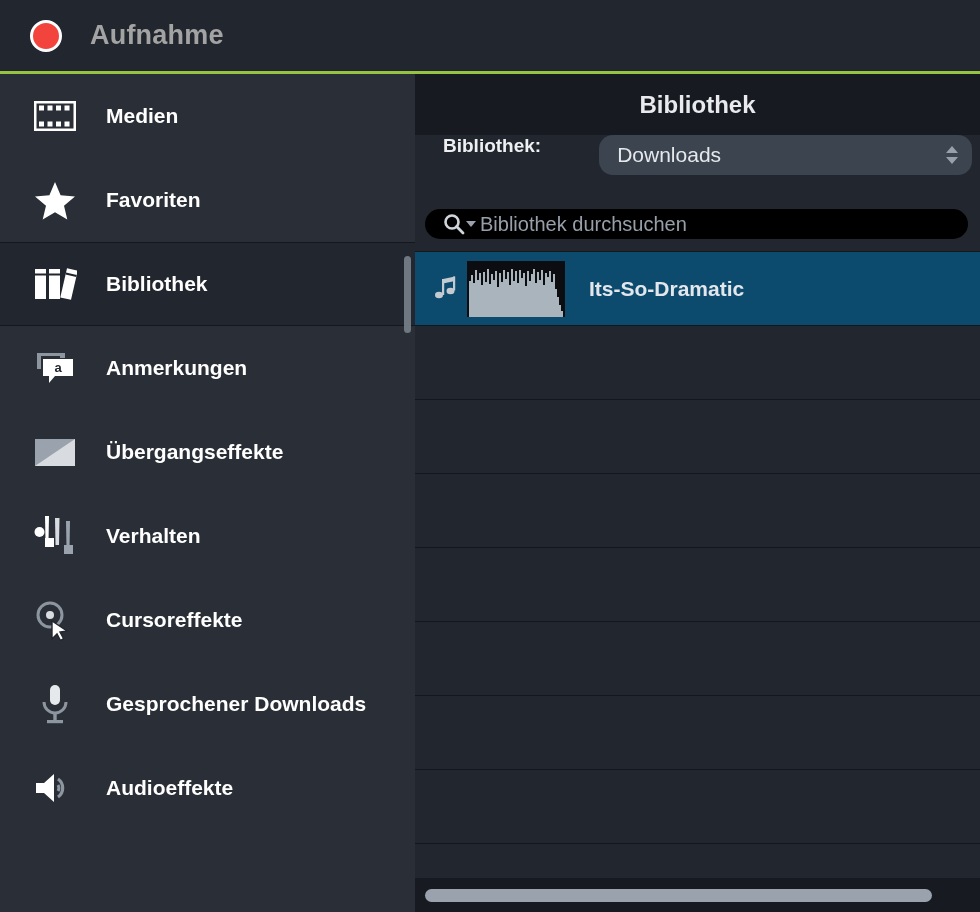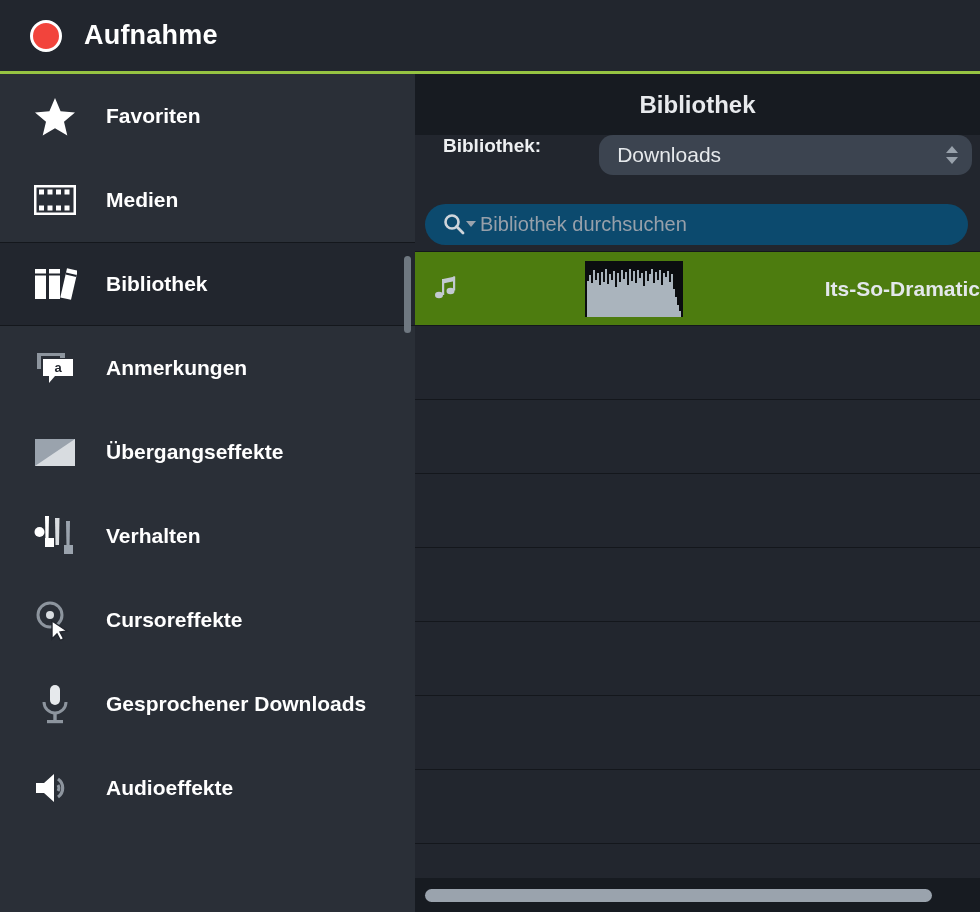--- a/index.html
+++ b/index.html
@@ -18,22 +18,22 @@
     display: flex; align-items: center;
     padding-left: 30px;
   }
   .rec-icon {
     width: 32px; height: 32px; border-radius: 50%;
     background: #f2443c;
     border: 3px solid #ffffff;
     flex: 0 0 32px;
   }
   .topbar-title {
-    margin-left: 22px;
-    color: #ffffff;
+    margin-left: 28px;
+    color: #a3a3a3;
     font-size: 27px; font-weight: bold;
     letter-spacing: 0.2px;
   }
   .green-rule { height: 3px; flex: 0 0 3px; background: #96c442; width: 100%; }
 
   
   .body { flex: 1 1 auto; display: flex; min-height: 0; position: relative; }
 
   
   .sidebar {
@@ -133,22 +133,22 @@
   }
 
   .search-wrap {
     flex: 0 0 54px; height: 54px;
     background: #22262e;
     display: flex; align-items: center;
     padding: 0 12px 0 10px;
   }
   .search-box {
     flex: 1 1 auto;
-    height: 41px;
-    background: #0c4a6e;
+    height: 30px;
+    background: #000000;
     border-radius: 21px;
     display: flex; align-items: center;
     padding-left: 18px;
     text-align: center;
   }
   .search-icon { flex: 0 0 22px; display: flex; align-items: center; }
   .search-caret {
     width: 0; height: 0; margin-left: 1px; margin-right: 4px;
     border-left: 5px solid transparent; border-right: 5px solid transparent;
     border-top: 6px solid #9aa3ad;
@@ -165,21 +165,21 @@
     overflow: hidden;
     position: relative;
     border-top: 1px solid #14171c;
   }
   .list-row {
     height: 74px;
     border-bottom: 1px solid #14171c;
     display: flex; align-items: center;
     padding-left: 14px;
   }
-  .list-row.selected { background: #4d7c0f; justify-content: space-between; }
+  .list-row.selected { background: #0c4a6e; }
   .note-icon { flex: 0 0 34px; display: flex; align-items: center; justify-content: center; }
   .thumb {
     width: 98px; height: 56px;
     flex: 0 0 98px;
     margin-left: 4px;
     background: #0b0d10;
     overflow: hidden;
     position: relative;
   }
   .thumb svg { display: block; }
@@ -209,45 +209,45 @@
 
   <div class="topbar">
     <div class="rec-icon"></div>
     <div class="topbar-title">Aufnahme</div>
   </div>
   <div class="green-rule"></div>
 
   <div class="body">
 
     <div class="sidebar">
-
-      <div class="nav-item">
-        <span class="nav-icon">
-          <svg width="42" height="40" viewBox="0 0 42 40">
-            <polygon points="21,2 26.6,15.2 41,16.4 30,25.8 33.3,39.6 21,32.2 8.7,39.6 12,25.8 1,16.4 15.4,15.2" fill="#fff"></polygon>
-          </svg>
-        </span>
-        <span class="nav-label">Favoriten</span>
-      </div>
 
       <div class="nav-item">
         <span class="nav-icon">
           <svg width="42" height="30" viewBox="0 0 42 30">
             <rect x="1" y="1" width="40" height="28" fill="none" stroke="#fff" stroke-width="3"></rect>
             <rect x="5" y="4.5" width="5" height="5" fill="#fff"></rect>
             <rect x="13.5" y="4.5" width="5" height="5" fill="#fff"></rect>
             <rect x="22" y="4.5" width="5" height="5" fill="#fff"></rect>
             <rect x="30.5" y="4.5" width="5" height="5" fill="#fff"></rect>
             <rect x="5" y="20.5" width="5" height="5" fill="#fff"></rect>
             <rect x="13.5" y="20.5" width="5" height="5" fill="#fff"></rect>
             <rect x="22" y="20.5" width="5" height="5" fill="#fff"></rect>
             <rect x="30.5" y="20.5" width="5" height="5" fill="#fff"></rect>
           </svg>
         </span>
         <span class="nav-label">Medien</span>
+      </div>
+
+      <div class="nav-item">
+        <span class="nav-icon">
+          <svg width="42" height="40" viewBox="0 0 42 40">
+            <polygon points="21,2 26.6,15.2 41,16.4 30,25.8 33.3,39.6 21,32.2 8.7,39.6 12,25.8 1,16.4 15.4,15.2" fill="#fff"></polygon>
+          </svg>
+        </span>
+        <span class="nav-label">Favoriten</span>
       </div>
 
       <div class="nav-item selected">
         <span class="nav-icon">
           <svg width="44" height="34" viewBox="0 0 44 34">
             <rect x="2" y="2" width="11" height="30" fill="#fff"></rect>
             <rect x="2" y="6.5" width="11" height="2" fill="#22262e"></rect>
             <rect x="16" y="2" width="11" height="30" fill="#fff"></rect>
             <rect x="16" y="6.5" width="11" height="2" fill="#22262e"></rect>
             <g transform="rotate(13 36 17)">

